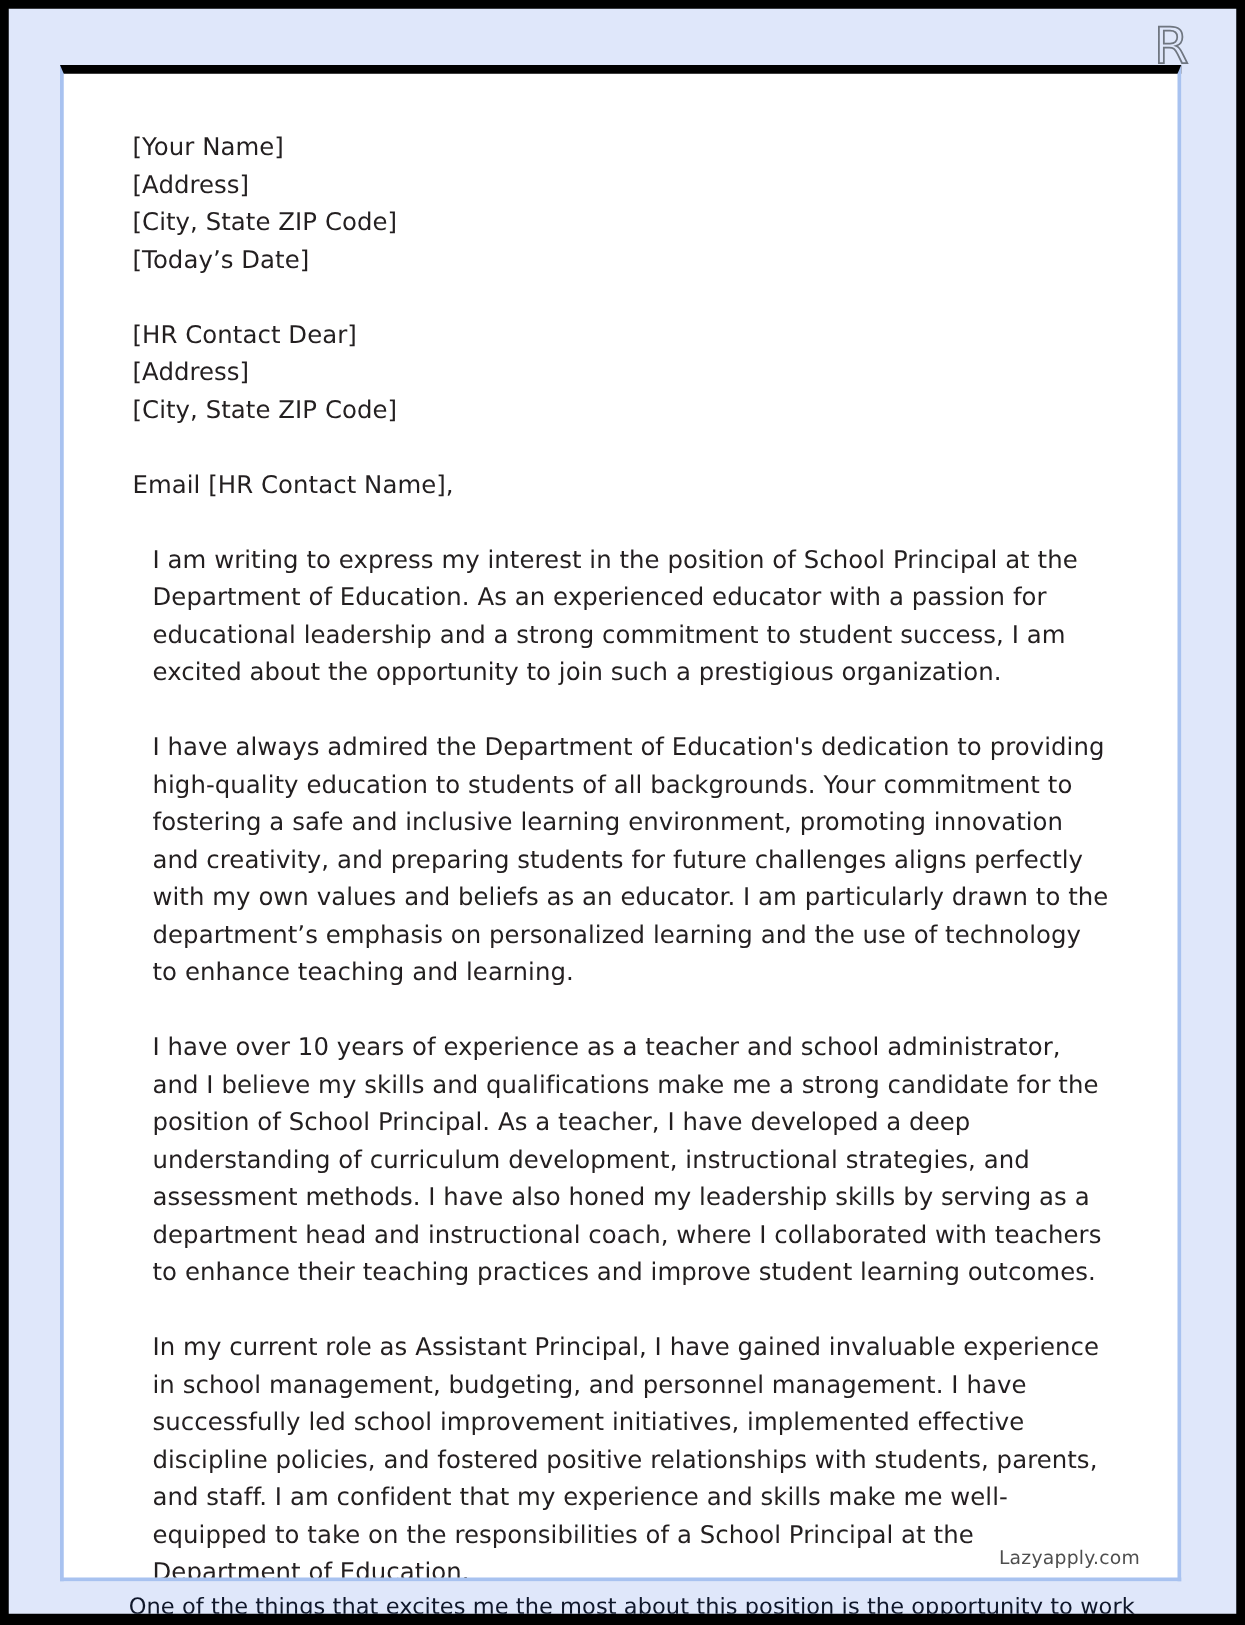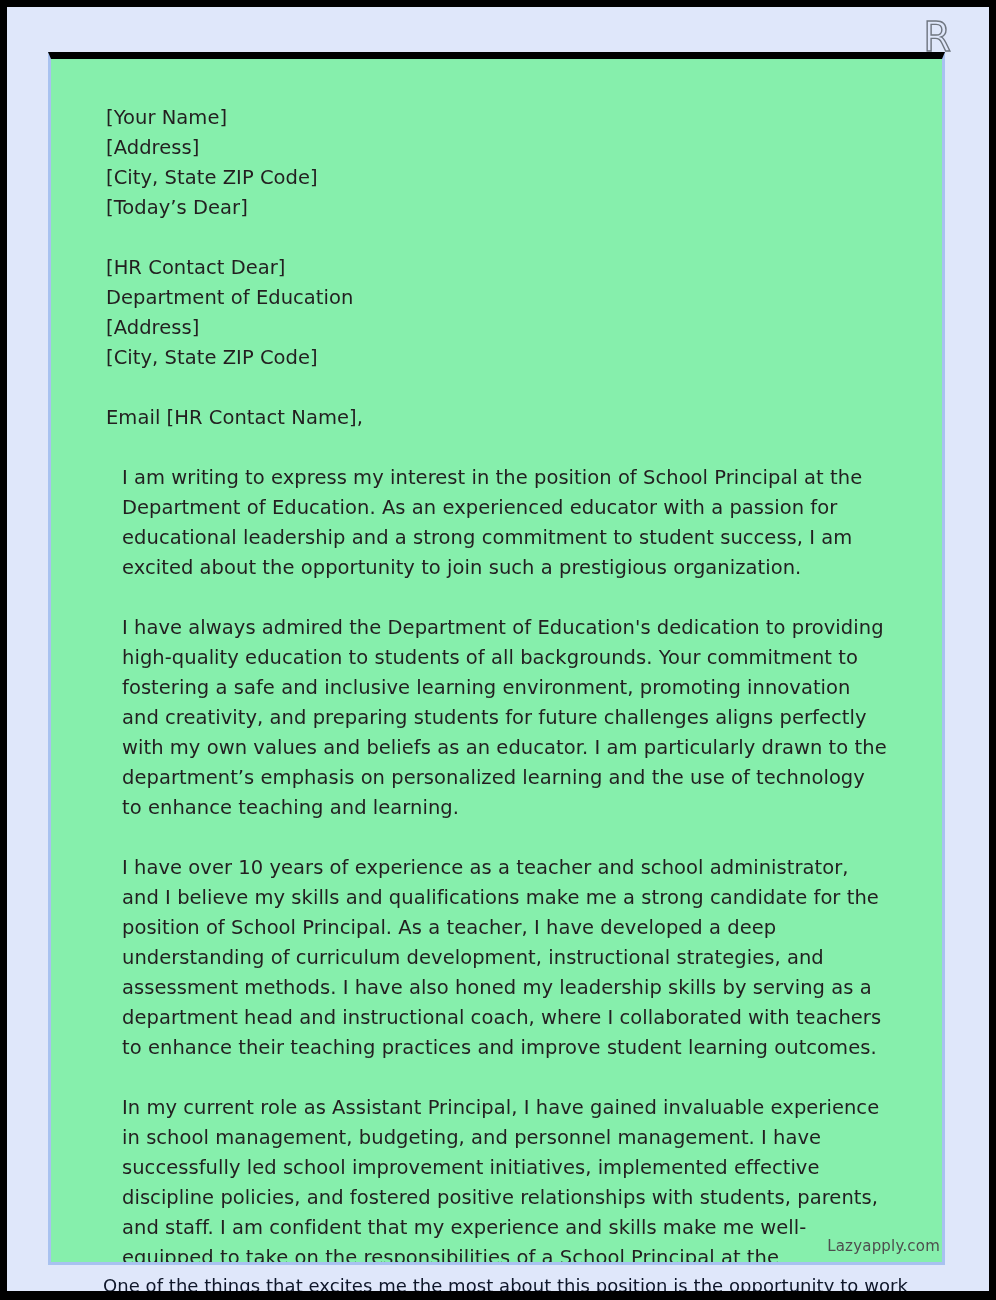--- a/index.html
+++ b/index.html
@@ -40,21 +40,21 @@
     user-select: none;
   }
 
   
   #document-page {
     position: absolute;
     left: 41px;
     top: 45px;
     width: 897px;
     height: 1213px;
-    background: #86efac;
+    background: #ffffff;
     border-left: 3px solid #a8c2f0;
     border-right: 3px solid #a8c2f0;
     border-bottom: 3px solid #a8c2f0;
     border-top: 7px solid #000000;
     box-sizing: border-box;
     overflow: hidden;
   }
 
   #page-body {
     position: absolute;
@@ -77,21 +77,21 @@
   }
   .doc-block:last-child {
     margin-bottom: 0;
   }
   .doc-para {
     margin: 16px;
   }
 
   #watermark {
     position: absolute;
-    right: 2px;
+    right: 30px;
     bottom: 6px;
     font-size: 15px;
     line-height: 20px;
     color: #4e4e4e;
     letter-spacing: 0.2px;
   }
 
   
   #overflow-line {
     position: absolute;
@@ -113,26 +113,25 @@
   <div id="brand-mark">R</div>
 
   <div id="document-page">
 
     <div id="page-body">
 
       <div class="doc-block">
         <div class="doc-line">[Your Name]</div>
         <div class="doc-line">[Address]</div>
         <div class="doc-line">[City, State ZIP Code]</div>
-        <div class="doc-line">[Today’s Dear]</div>
+        <div class="doc-line">[Today’s Date]</div>
       </div>
 
       <div class="doc-block">
         <div class="doc-line">[HR Contact Dear]</div>
-        <div class="doc-line">Department of Education</div>
         <div class="doc-line">[Address]</div>
         <div class="doc-line">[City, State ZIP Code]</div>
       </div>
 
       <div class="doc-block">
         <div class="doc-line">Email [HR Contact Name],</div>
       </div>
 
       <div class="doc-block">
         <p class="doc-para">I am writing to express my interest in the position of School Principal at the Department of Education. As an experienced educator with a passion for educational leadership and a strong commitment to student success, I am excited about the opportunity to join such a prestigious organization.</p>

